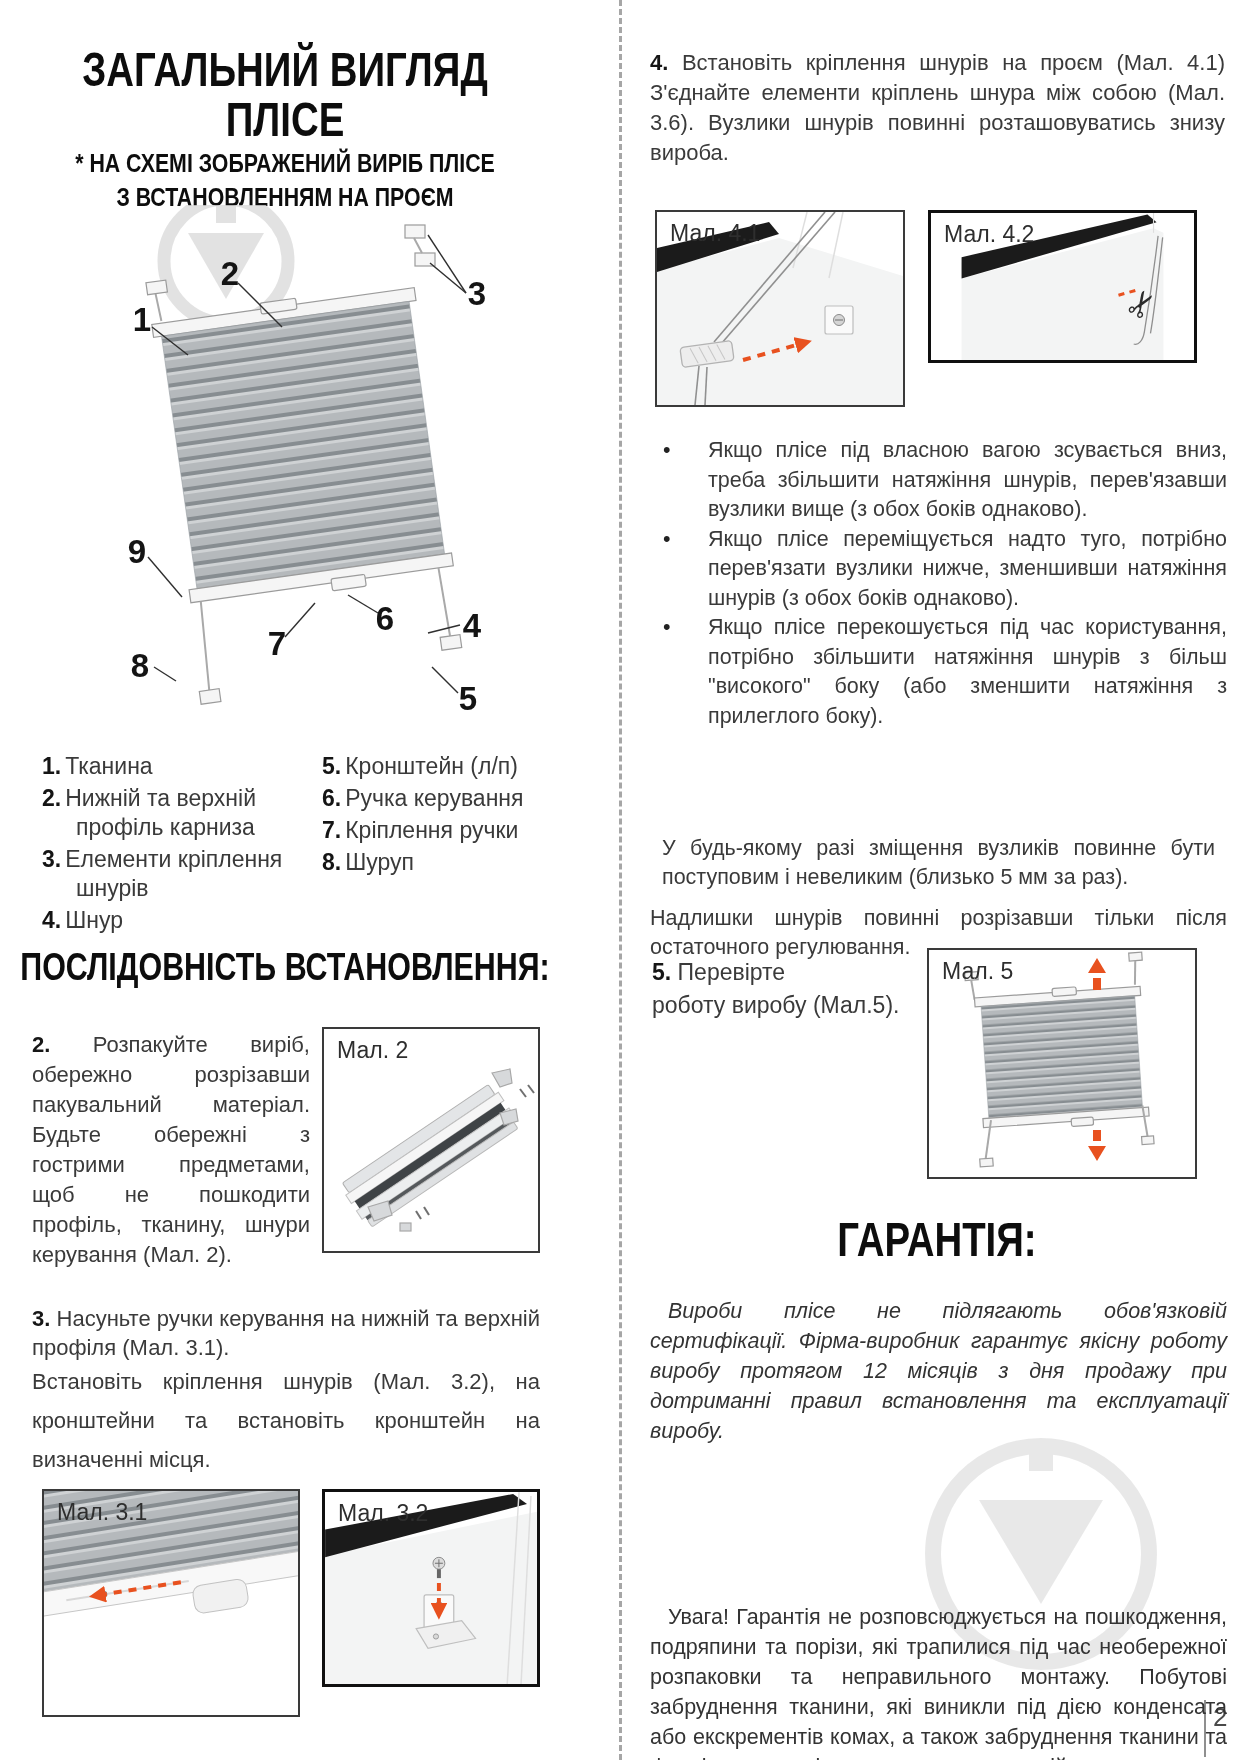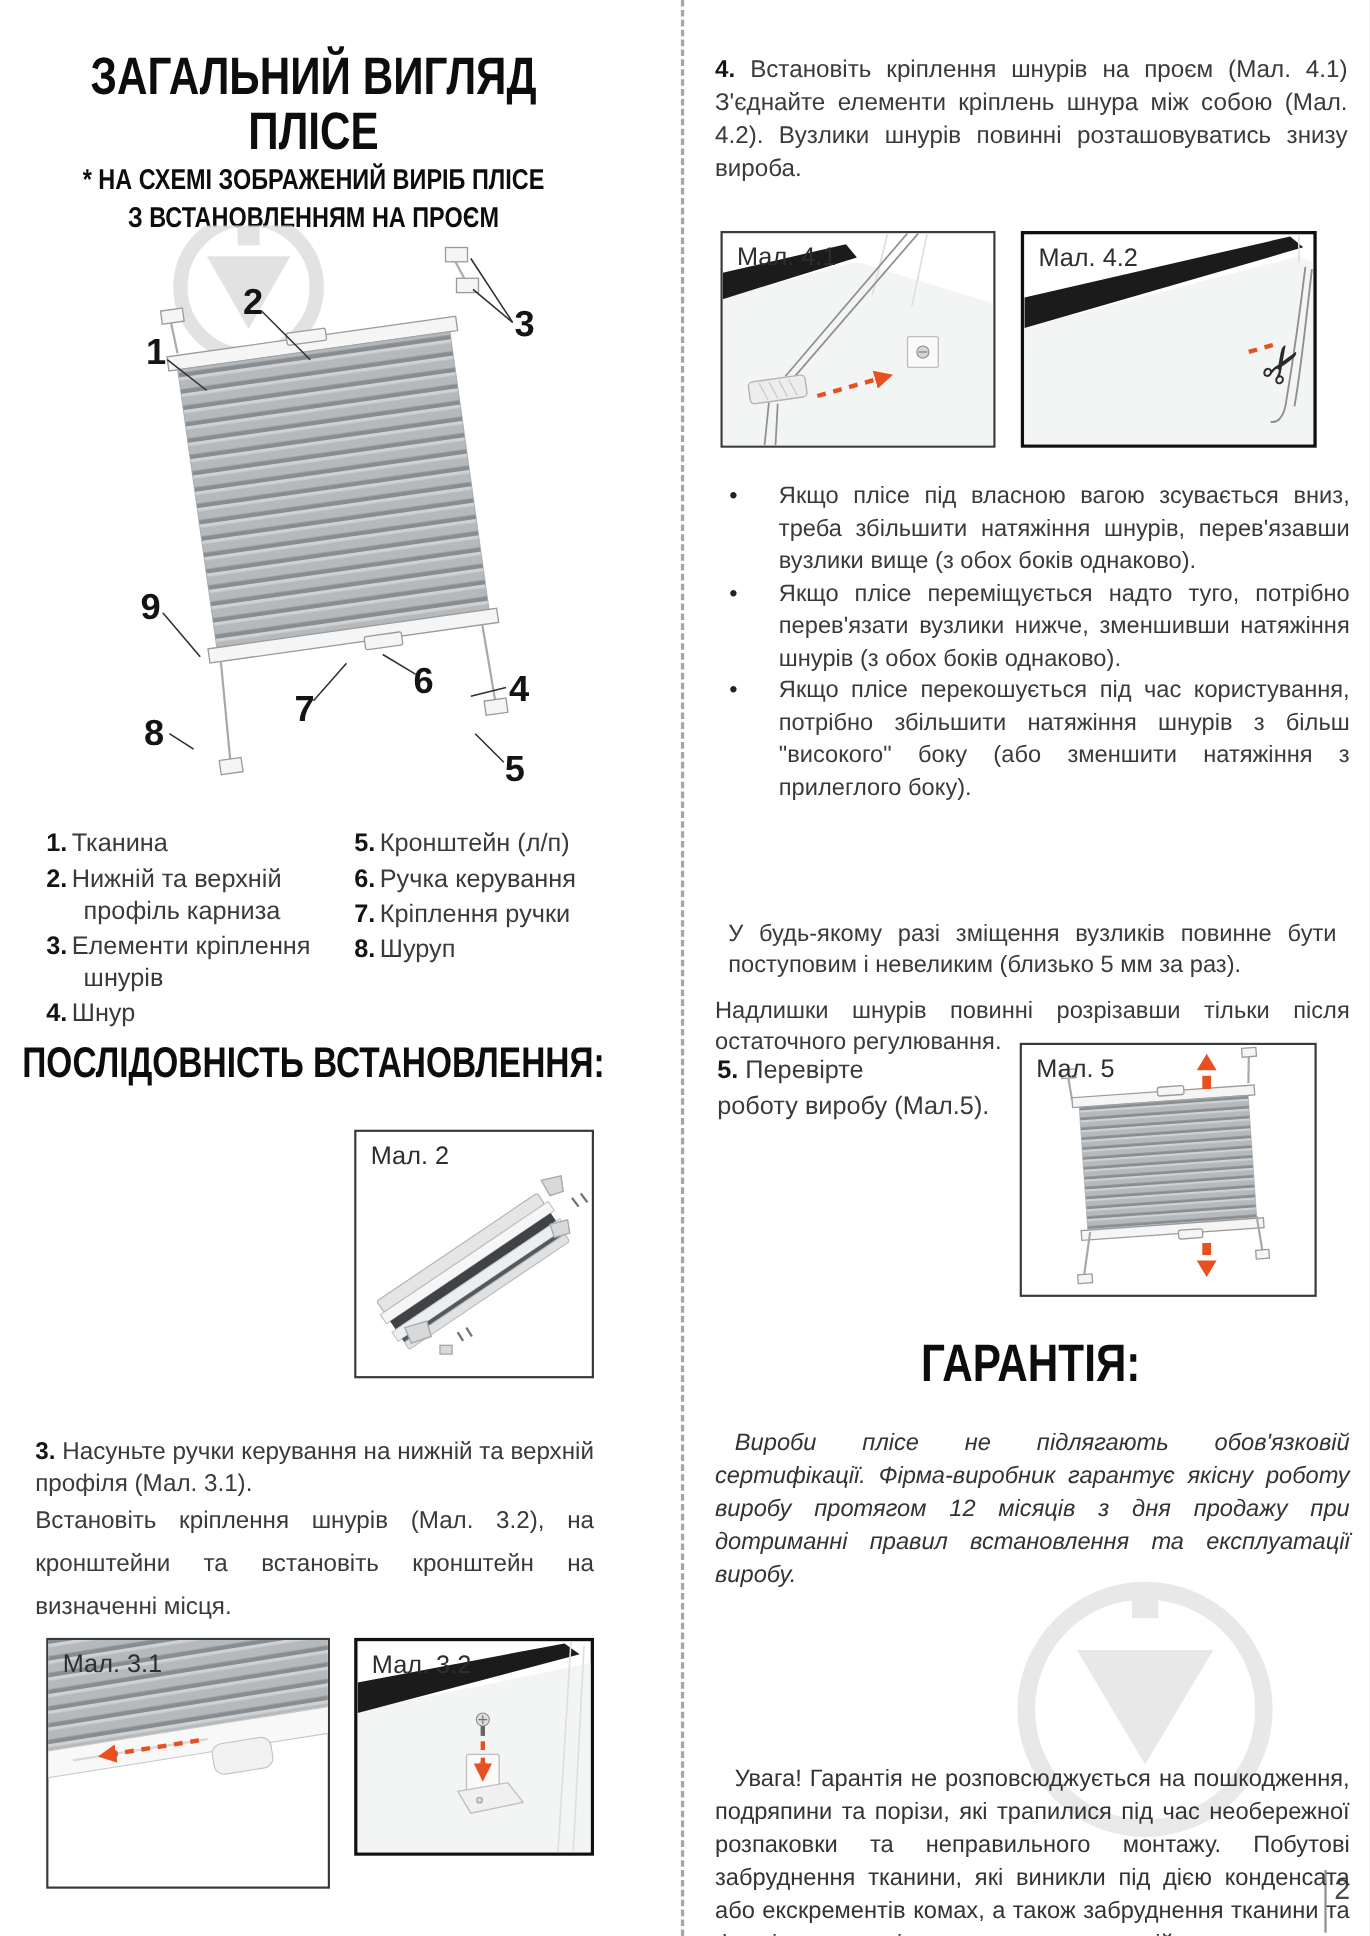--- a/index.html
+++ b/index.html
@@ -139,20 +139,21 @@
   </div>
   <div class="abs" style="left:322px;top:752px;width:218px;">
     <div class="legend-item"><b>5.</b><span>Кронштейн (л/п)</span></div>
     <div class="legend-item"><b>6.</b><span>Ручка керування</span></div>
     <div class="legend-item"><b>7.</b><span>Кріплення ручки</span></div>
     <div class="legend-item"><b>8.</b><span>Шуруп</span></div>
   </div>
 
   <div class="ctr sx78" style="left:285px;top:945px;font-size:39px;"><span>ПОСЛІДОВНІСТЬ ВСТАНОВЛЕННЯ:</span></div>
 
+  <p class="body abs" style="left:32px;top:1030px;width:278px;"><b>2.</b> <span>Розпакуйте виріб, обережно розрізавши пакувальний матеріал. Будьте обережні з гострими предметами, щоб не пошкодити профіль, тканину, шнури керування (Мал. 2).</span></p>
 
   <div class="figbox" style="left:322px;top:1027px;width:218px;height:226px;">
     <span class="figlabel">Мал. 2</span>
     <svg class="figart" viewBox="0 0 214 222">
       <g transform="translate(107,128) rotate(-34)">
         <rect x="-88" y="-28" width="176" height="12" rx="2" fill="#e3e5e7" stroke="#b0b0b0"></rect>
         <rect x="-92" y="-16" width="184" height="10" fill="#f6f6f6" stroke="#c0c0c0"></rect>
         <rect x="-88" y="-6" width="176" height="9" fill="#3f4346"></rect>
         <rect x="-92" y="3" width="184" height="10" fill="#eceeef" stroke="#c4c4c4"></rect>
         <rect x="-88" y="13" width="176" height="4" fill="#55595c"></rect>
@@ -208,21 +209,21 @@
       <g>
         <circle cx="115" cy="72" r="6" fill="#dcdcdc" stroke="#8c8c8c"></circle>
         <line x1="111" y1="72" x2="119" y2="72" stroke="#6f6f6f"></line>
         <line x1="115" y1="68" x2="115" y2="76" stroke="#6f6f6f"></line>
         <rect x="113" y="78" width="4" height="9" fill="#666"></rect>
       </g>
       <line x1="115" y1="92" x2="115" y2="124" class="rd" marker-end="url(#arrR)"></line>
     </svg>
   </div>
 
-  <p class="body abs" style="left:650px;top:48px;width:575px;text-align-last:justify;"><b>4.</b> <span>Встановіть кріплення шнурів на проєм (Мал. 4.1) З'єднайте елементи кріплень шнура між собою (Мал. 4.2). Вузлики шнурів повинні розташовуватись знизу вироба.</span></p>
+  <p class="body abs" style="left:650px;top:48px;width:575px;text-align-last:justify;"><b>4.</b> <span>Встановіть кріплення шнурів на проєм (Мал. 4.1) З'єднайте елементи кріплень шнура між собою (Мал. 3.6). Вузлики шнурів повинні розташовуватись знизу вироба.</span></p>
 
   <div class="figbox" style="left:655px;top:210px;width:250px;height:197px;">
     <span class="figlabel">Мал. 4.1</span>
     <svg class="figart" viewBox="0 0 246 193">
       <polygon points="0,58 122,26 246,64 246,193 0,193" class="sill"></polygon>
       <polygon points="0,36 112,10 122,22 0,60" class="glass"></polygon>
       <line x1="150" y1="0" x2="136" y2="56" class="frameline"></line>
       <line x1="186" y1="0" x2="172" y2="66" class="frameline"></line>
       <line x1="64" y1="132" x2="178" y2="0" stroke="#909090" stroke-width="1.6"></line>
       <line x1="57" y1="130" x2="168" y2="0" stroke="#909090" stroke-width="1.6"></line>
@@ -237,21 +238,21 @@
       <line x1="50" y1="155" x2="48" y2="193" stroke="#909090" stroke-width="1.6"></line>
       <g>
         <rect x="168" y="94" width="28" height="28" rx="2" class="hw"></rect>
         <circle cx="182" cy="108" r="5.5" fill="#d5d5d5" stroke="#8a8a8a"></circle>
         <line x1="178" y1="108" x2="186" y2="108" stroke="#6f6f6f"></line>
       </g>
       <line x1="86" y1="148" x2="150" y2="130" class="rd" marker-end="url(#arrR)"></line>
     </svg>
   </div>
 
-  <div class="figbox thick" style="left:928px;top:210px;width:269px;height:197px;">
+  <div class="figbox thick" style="left:928px;top:210px;width:269px;height:153px;">
     <span class="figlabel">Мал. 4.2</span>
     <svg class="figart" viewBox="0 0 265 193">
       <polygon points="0,86 252,20 265,26 265,193 0,193" class="sill"></polygon>
       <polygon points="0,58 244,2 256,12 0,86" class="glass"></polygon>
       <line x1="252" y1="0" x2="252" y2="26" class="frameline"></line>
       <path d="M258 30 C 252 80 246 120 240 156 C 238 168 232 174 226 172" fill="none" stroke="#8f8f8f" stroke-width="1.7"></path>
       <path d="M264 32 C 258 84 254 124 248 158" fill="none" stroke="#8f8f8f" stroke-width="1.7"></path>
       <line x1="206" y1="108" x2="234" y2="100" class="rd"></line>
       <text x="0" y="0" transform="translate(250,128) rotate(-58)" font-size="46" fill="#2b2b2b" text-anchor="middle">✂</text>
     </svg>

